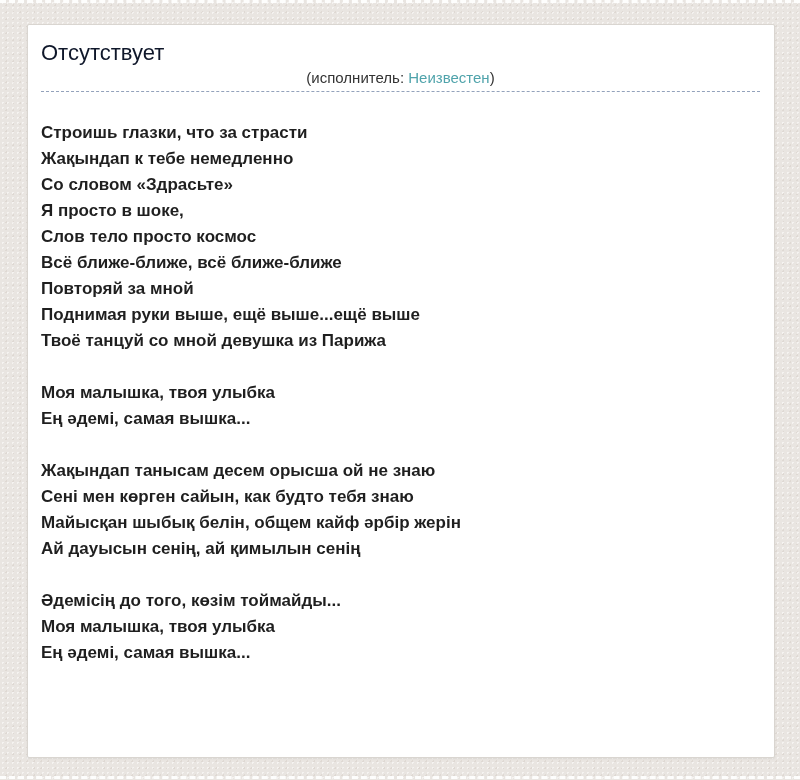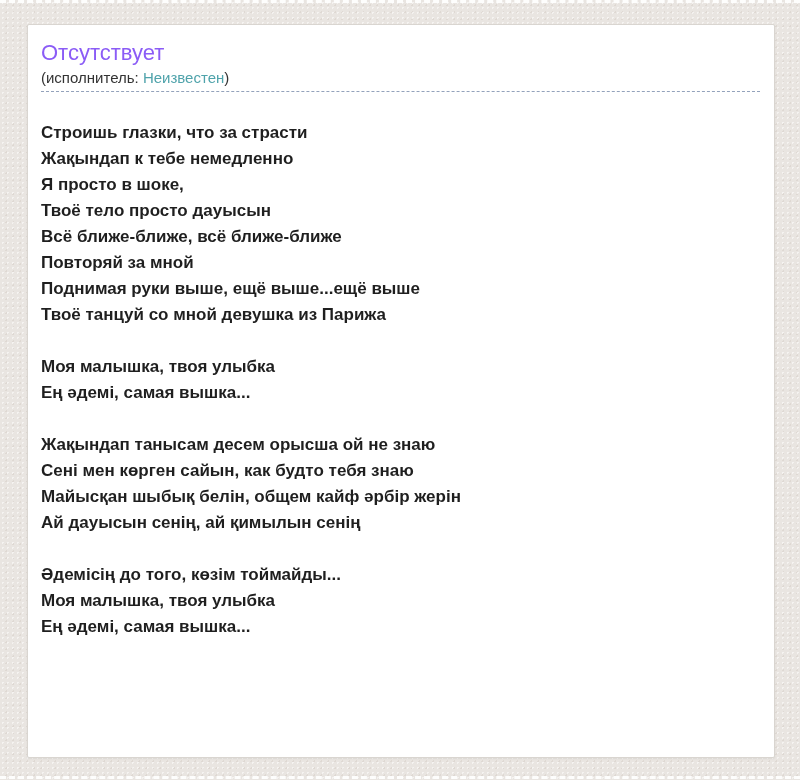--- a/index.html
+++ b/index.html
@@ -41,20 +41,21 @@
     font-weight: normal;
     color: #d02d5c;
   }
   .artist-line {
     margin-top: 3px;
     font-size: 15px;
     line-height: 19px;
     color: #333333;
     padding-bottom: 4px;
     border-bottom: 1px dashed #93a2bb;
+    text-align: center;
   }
   .artist-link {
     color: #4fa3ab;
     text-decoration: none;
     cursor: pointer;
   }
   .lyrics {
     margin-top: 13px;
     font-size: 17px;
     font-weight: bold;
@@ -62,27 +63,28 @@
     color: #1f1f1f;
   }
   .lyric-line { min-height: 26px; white-space: nowrap; }
 </style>
 </head>
 <body>
 
 <div class="edge-dash top"></div>
 
 <div class="card">
-  <h1 class="song-title" style="color: #8b5cf6;">Отсутствует</h1>
+  <h1 class="song-title" style="color: #0f172a;">Отсутствует</h1>
   <div class="artist-line"><span>(исполнитель: </span><a class="artist-link" style="color: rgb(79, 163, 171);">Неизвестен</a><span>)</span></div>
   <div class="lyrics" style="color: rgb(31, 31, 31); margin-top: 28px;">
       <div class="lyric-line">Строишь глазки, что за страсти</div>
       <div class="lyric-line">Жақындап к тебе немедленно</div>
+      <div class="lyric-line">Со словом «Здрасьте»</div>
       <div class="lyric-line">Я просто в шоке,</div>
-      <div class="lyric-line">Твоё тело просто дауысын</div>
+      <div class="lyric-line">Слов тело просто космос</div>
       <div class="lyric-line">Всё ближе-ближе, всё ближе-ближе</div>
       <div class="lyric-line">Повторяй за мной</div>
       <div class="lyric-line">Поднимая руки выше, ещё выше...ещё выше</div>
       <div class="lyric-line">Твоё танцуй со мной девушка из Парижа</div>
       <div class="lyric-line"></div>
       <div class="lyric-line">Моя малышка, твоя улыбка</div>
       <div class="lyric-line">Ең әдемі, самая вышка...</div>
       <div class="lyric-line"></div>
       <div class="lyric-line">Жақындап танысам десем орысша ой не знаю</div>
       <div class="lyric-line">Сені мен көрген сайын, как будто тебя знаю</div>

